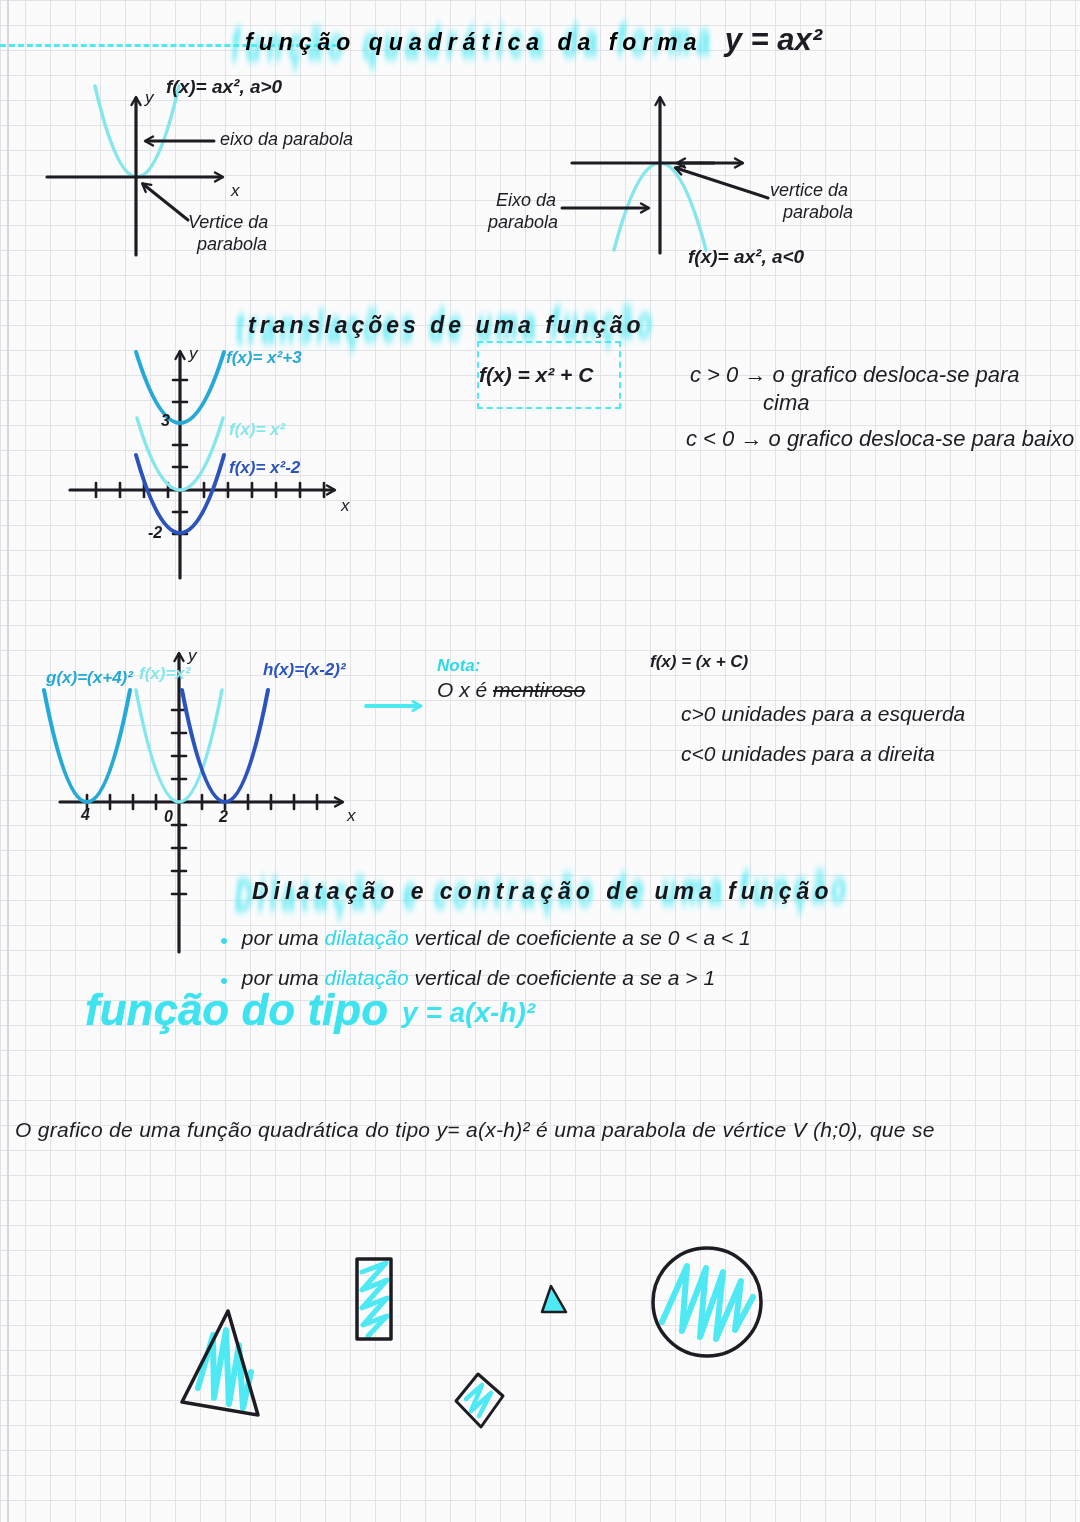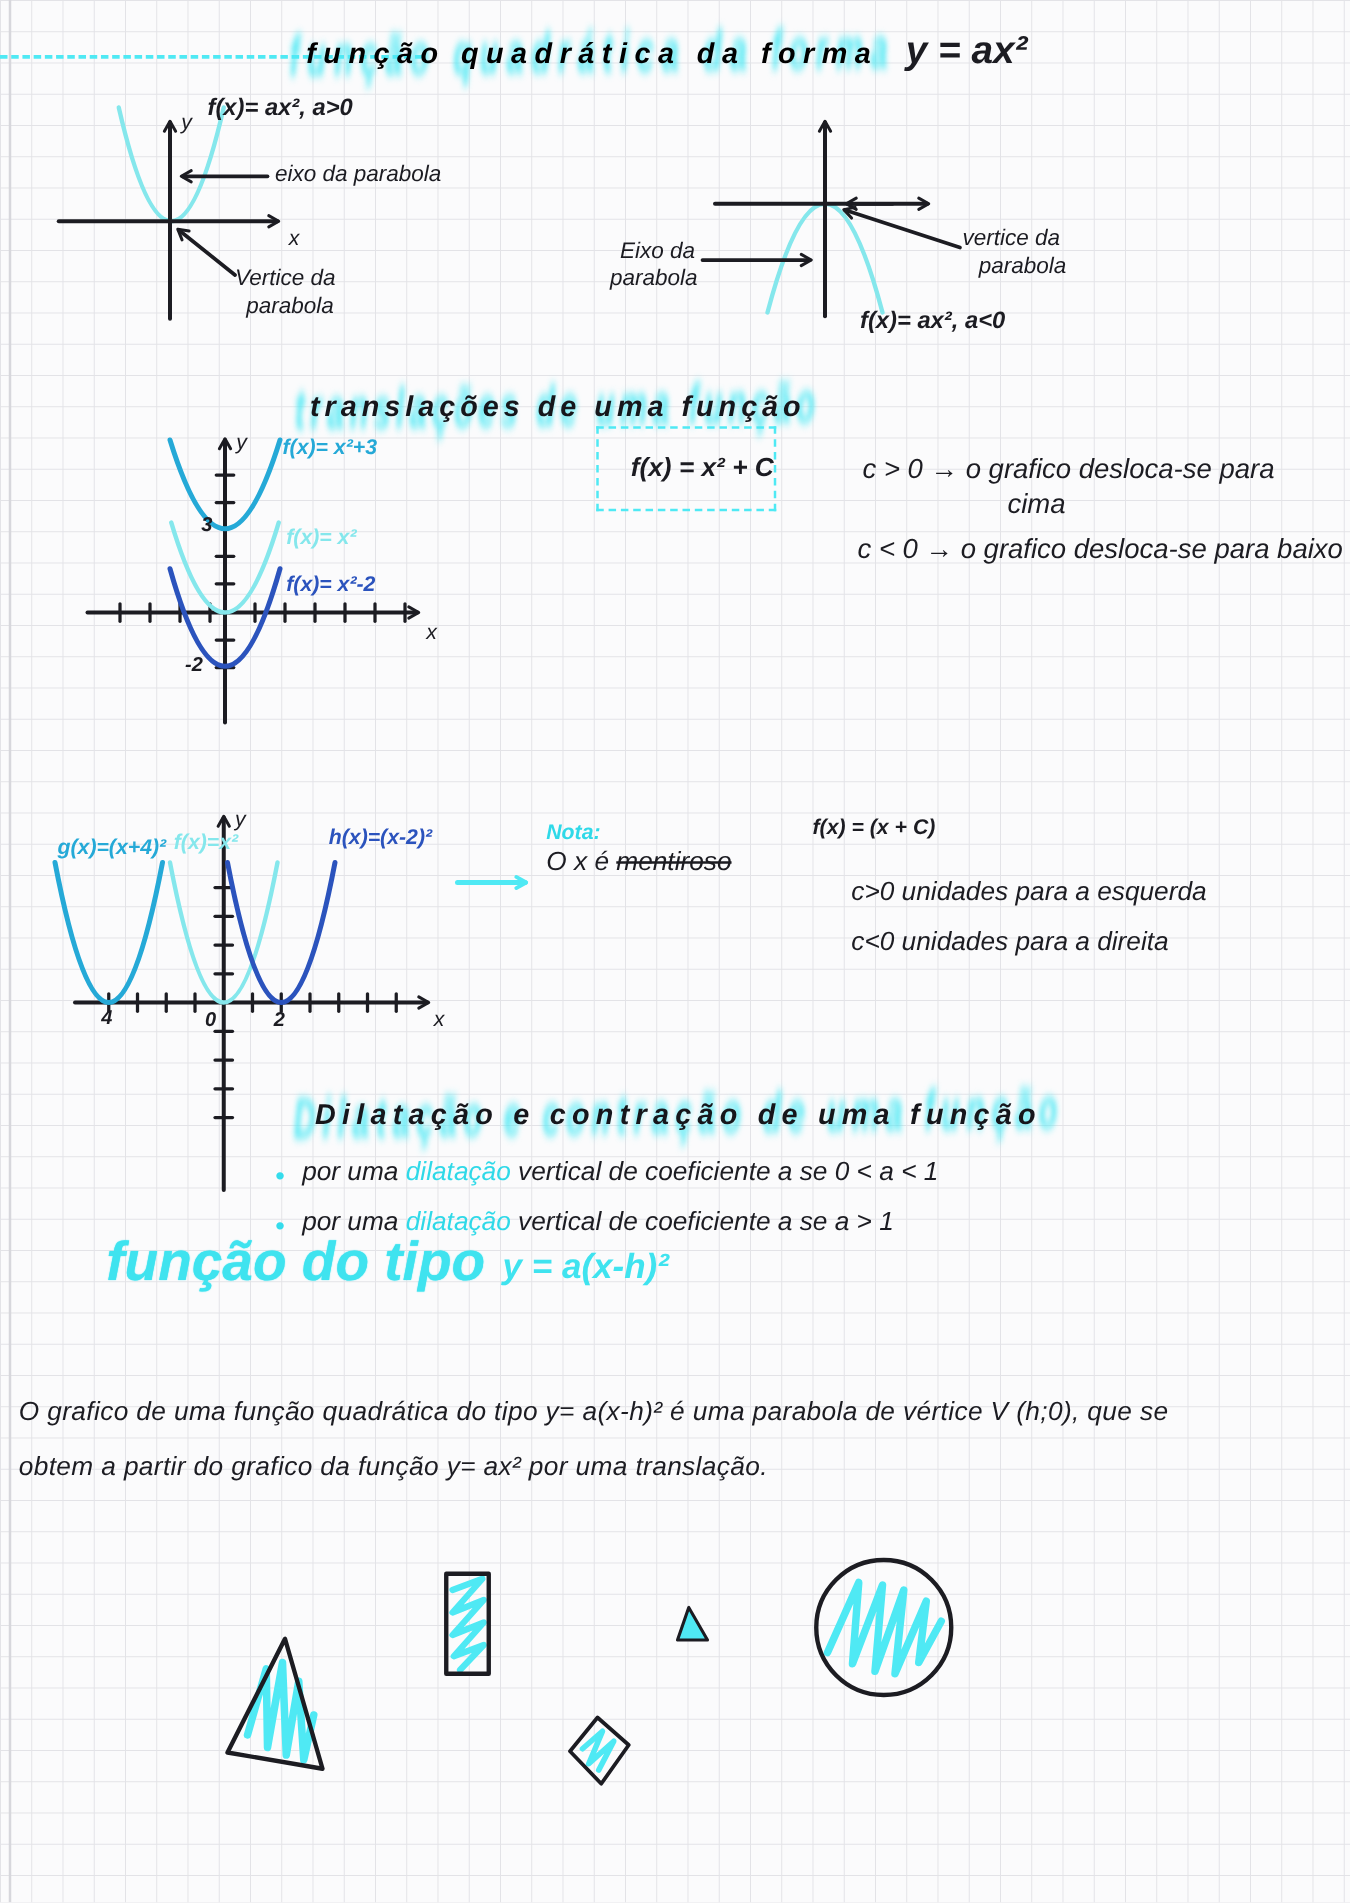--- a/index.html
+++ b/index.html
@@ -23,21 +23,21 @@
   .hlwrap .ghost{position:absolute;left:50%;top:52%;transform:translate(-50%,-50%) scaleY(2.0) scaleX(1.06) rotate(-0.4deg);
     color:#4FE9F4;filter:blur(2px);white-space:nowrap;z-index:0;font-weight:bold;}
   .hlwrap .front{position:relative;z-index:1;}
   .title-row{position:absolute;left:245px;top:22px;display:flex;align-items:baseline;gap:22px;}
   .title-main{font-size:23px;font-weight:bold;font-style:italic;letter-spacing:6px;}
   .title-formula{font-size:31px;font-weight:bold;font-style:italic;color:#1c1c22;}
   .sec-head{font-size:23px;font-weight:bold;font-style:italic;letter-spacing:4px;color:#16161b;}
   .curve-lab{font-weight:bold;font-size:17px;}
   .tick-lab{font-size:16px;font-weight:bold;}
   .formula-box{position:absolute;left:477px;top:341px;width:140px;height:64px;
-    border:2.5px dashed #4FE9F4;display:flex;align-items:center;justify-content:flex-end;}
+    border:2.5px dashed #4FE9F4;display:flex;align-items:center;justify-content:flex-start;}
   .formula-box span{font-style:italic;font-size:21px;font-weight:bold;color:#1c1c22;}
   .rule{font-size:22px;}
   .bullet{display:flex;align-items:flex-start;gap:14px;font-size:21px;}
   .bullet .dot{color:#35dcec;font-size:22px;line-height:1;position:relative;top:4px;}
   .big-head{position:absolute;left:85px;top:985px;display:flex;align-items:flex-end;gap:14px;}
   .big-script{font-size:44px;font-weight:bold;font-style:italic;color:#3fe3ef;text-shadow:0 0 1px #3fe3ef;}
   .big-formula{font-size:28px;font-weight:bold;font-style:italic;color:#3fe3ef;padding-bottom:6px;}
   .para{font-size:21px;letter-spacing:.3px;}
   .struck{text-decoration:line-through;text-decoration-thickness:2px;}
 </style>
@@ -183,21 +183,21 @@
   <div class="hw curve-lab" style="left:229px;top:420px;color:#85e7ec;">f(x)= x²</div>
   <div class="hw curve-lab" style="left:229px;top:458px;color:#2b53bd;">f(x)= x²-2</div>
   <div class="hw tick-lab" style="left:161px;top:412px;">3</div>
   <div class="hw tick-lab" style="left:148px;top:524px;">-2</div>
 
   <div class="formula-box">
     <span>f(x) = x² + C</span>
   </div>
 
   <div class="hw rule" style="left:690px;top:362px;">c &gt; 0 → o grafico desloca-se para</div>
-  <div class="hw rule" style="left:763px;top:390px;margin-left:43px;">cima</div>
+  <div class="hw rule" style="left:763px;top:390px;">cima</div>
   <div class="hw rule" style="left:686px;top:426px;">c &lt; 0 → o grafico desloca-se para baixo</div>
 
   <div class="hw" style="left:188px;top:646px;font-size:17px;">y</div>
   <div class="hw" style="left:347px;top:806px;font-size:17px;">x</div>
   <div class="hw curve-lab" style="left:46px;top:668px;color:#25a9d7;text-align:center;">g(x)=(x+4)²</div>
   <div class="hw curve-lab" style="left:139px;top:664px;color:#85e7ec;">f(x)=x²</div>
   <div class="hw curve-lab" style="left:263px;top:660px;color:#2b53bd;">h(x)=(x-2)²</div>
   <div class="hw tick-lab" style="left:81px;top:806px;">4</div>
   <div class="hw tick-lab" style="left:164px;top:808px;">0</div>
   <div class="hw tick-lab" style="left:219px;top:808px;">2</div>
@@ -230,15 +230,14 @@
       <span>por uma </span><span class="cyan">dilatação</span><span> vertical de coeficiente a se a &gt; 1</span>
     </span>
   </div>
 
   <div class="big-head">
     <span class="big-script">função do tipo</span>
     <span class="big-formula">y = a(x-h)²</span>
   </div>
 
   <div class="hw para" style="left:15px;top:1118px;">O grafico de uma função quadrática do tipo y= a(x-h)² é uma parabola de vértice V (h;0), que se</div>
-  <div class="hw para" style="left:15px;top:1162px;">obtem a partir do grafico da função y= ax² por uma translação.</div>
 
 </div>
 
 </body></html>

